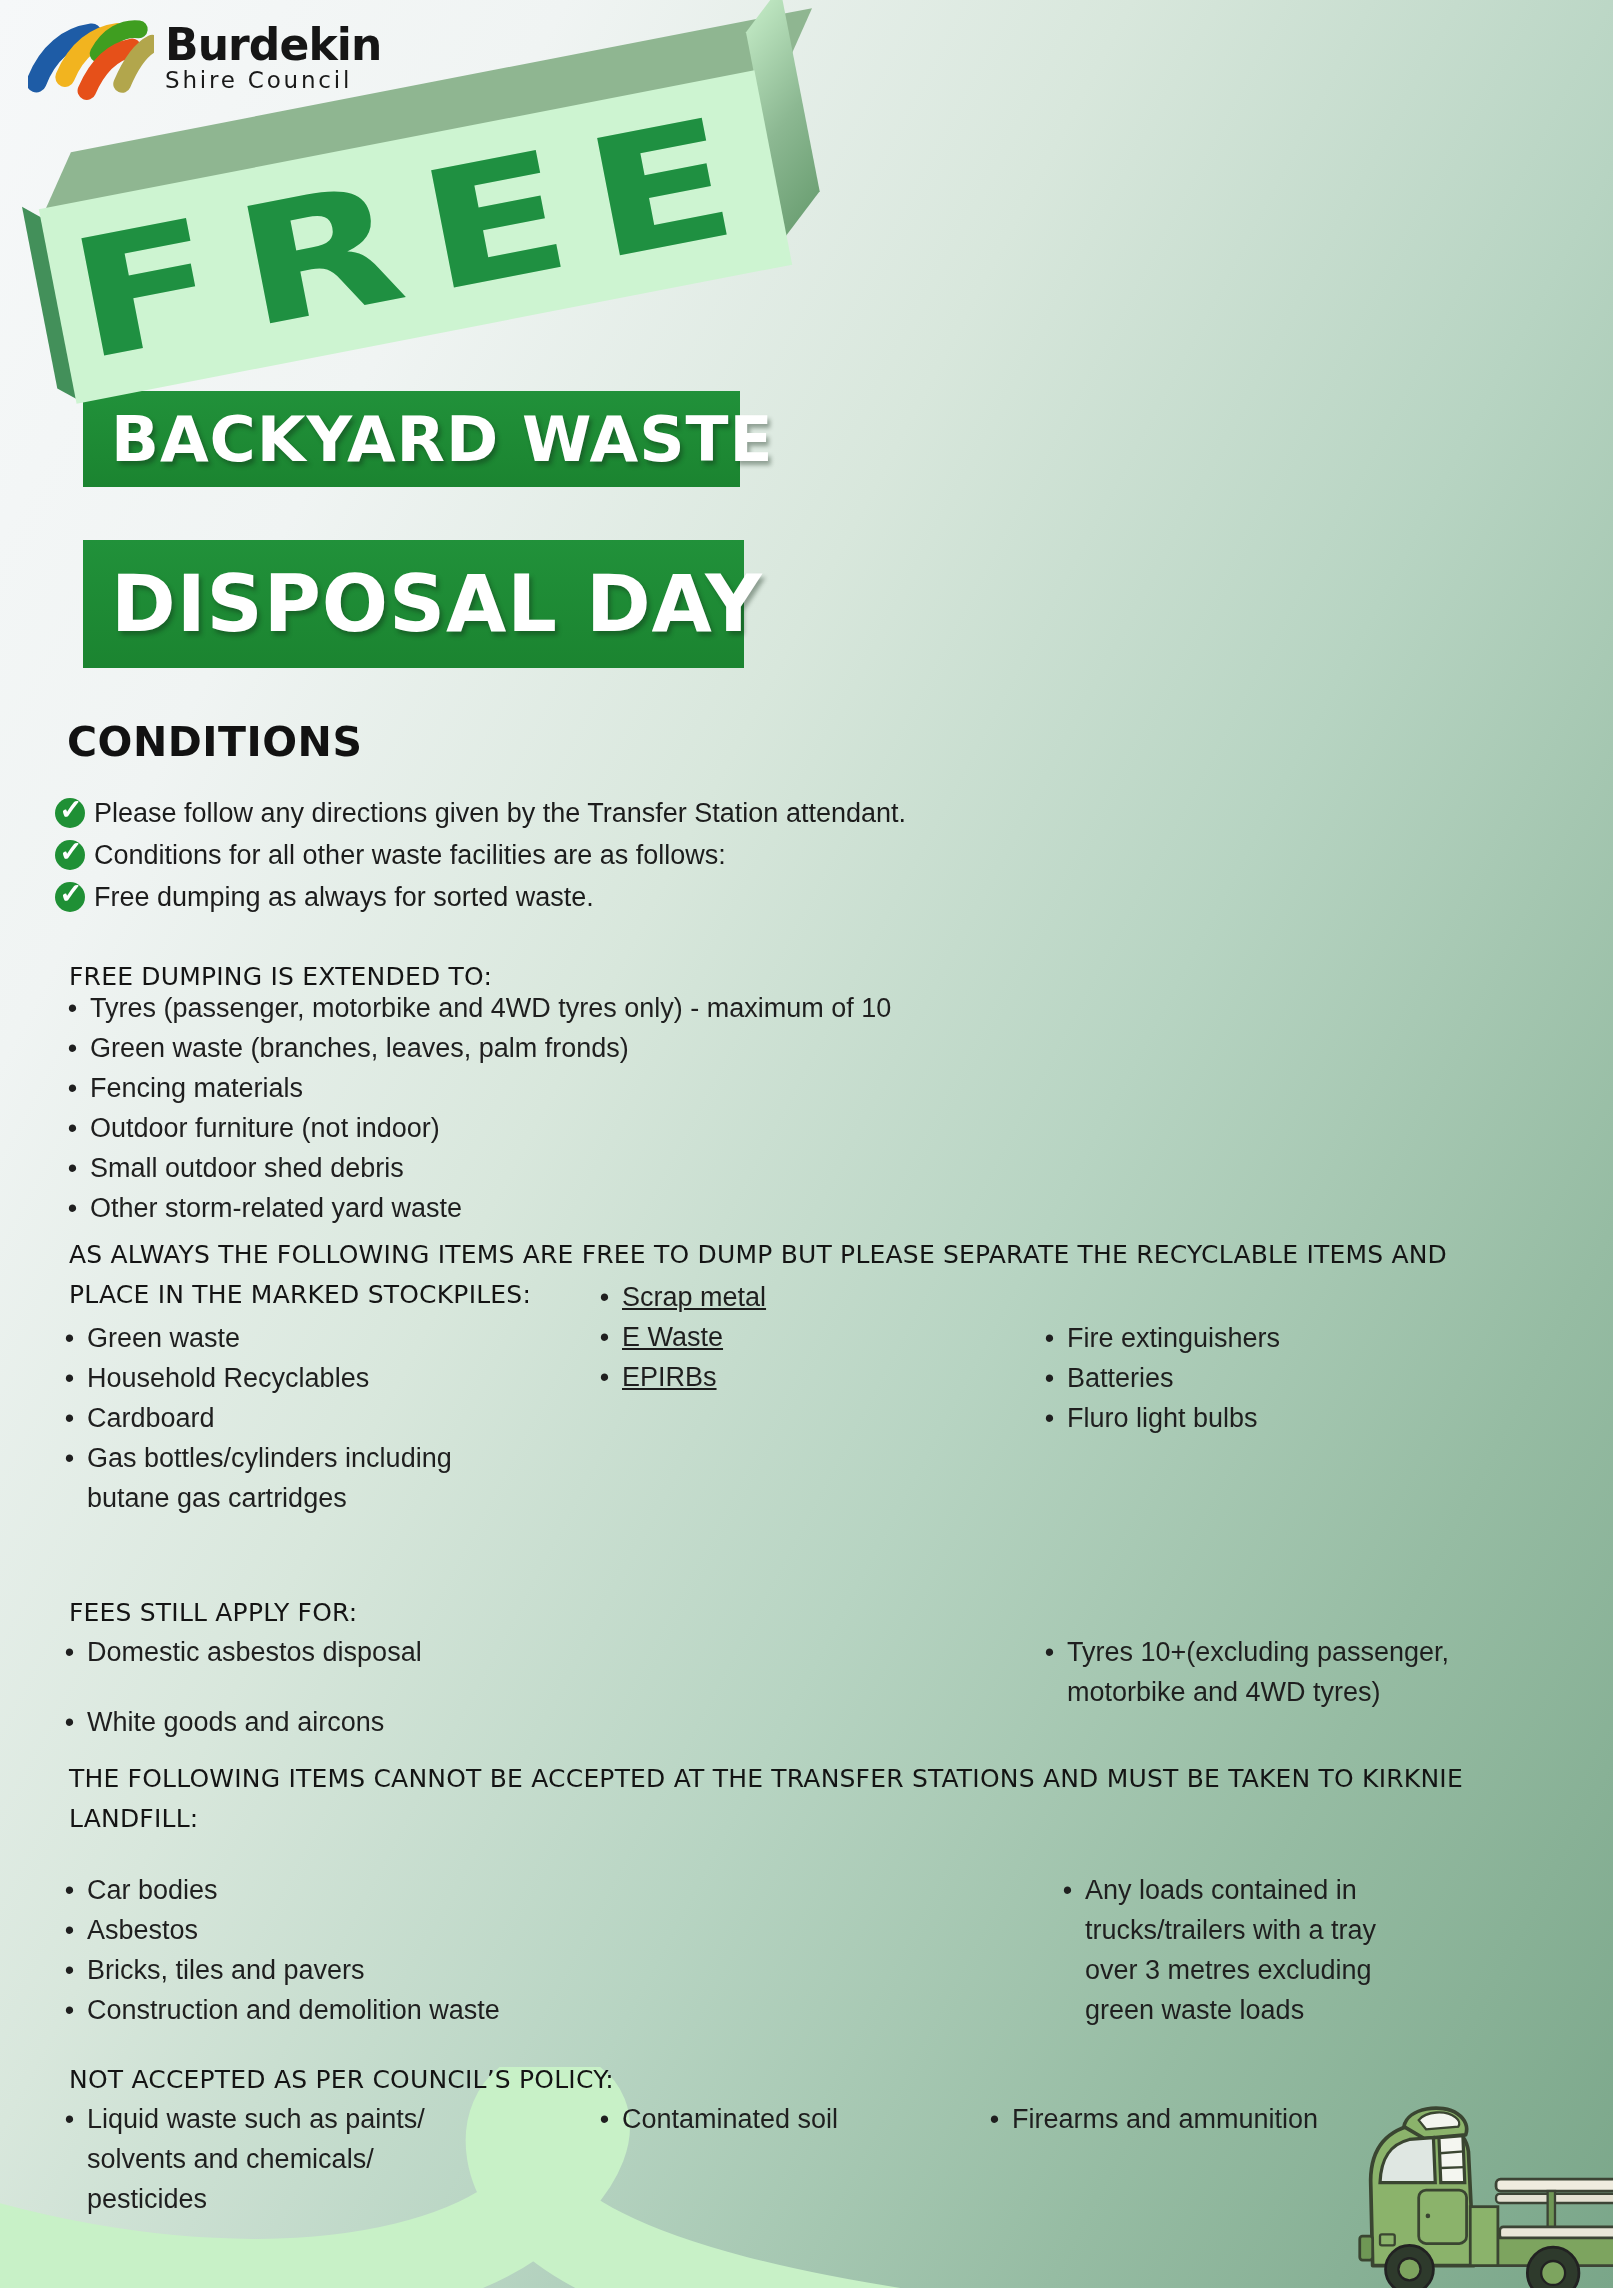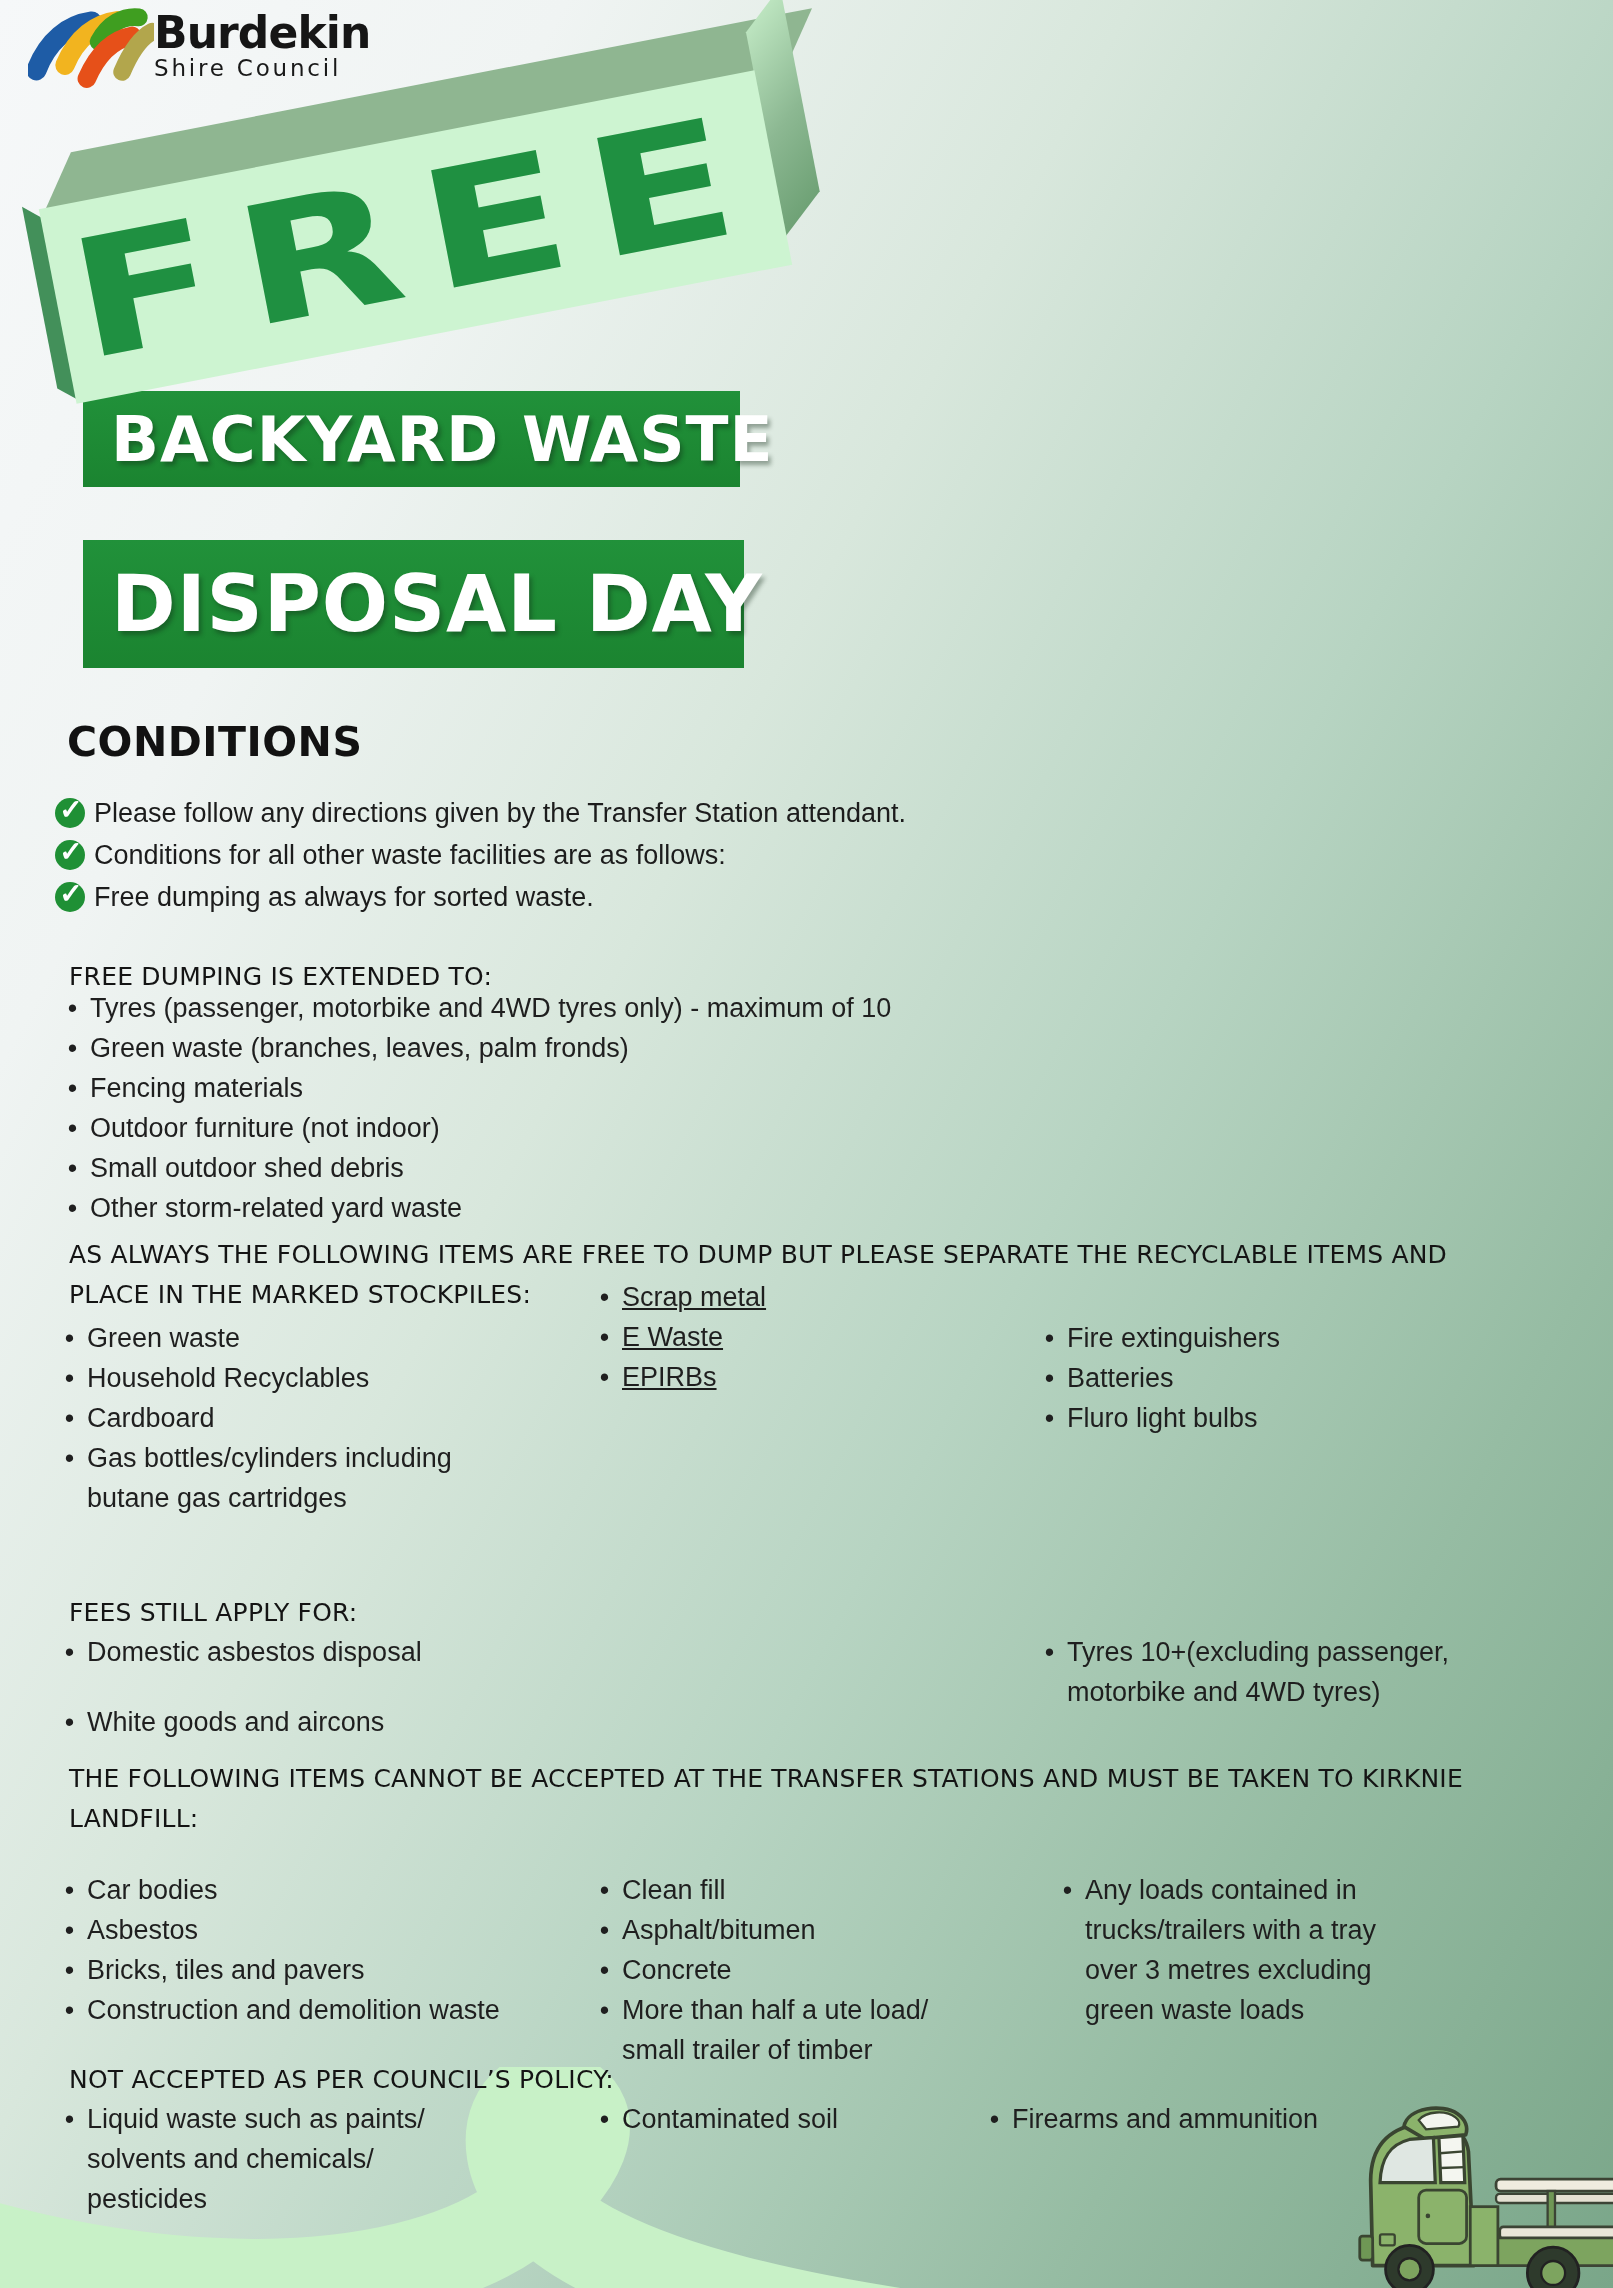--- a/index.html
+++ b/index.html
@@ -3,21 +3,21 @@
 <meta charset="utf-8">
 <style>
   html,body{margin:0;padding:0;background:#dfe7e3;}
   .page{
     position:relative;width:1613px;height:2289px;overflow:hidden;
     font-family:"Liberation Sans",sans-serif;color:#1c1c1c;
     background:linear-gradient(118deg,#f6f8f9 0%,#f0f4f3 20%,#dcead f 0,#d8e7dc 40%,#b7d4c2 60%,#96bca3 80%,#7aa689 100%);
     background:linear-gradient(118deg,#f6f8f9 0%,#f0f4f3 20%,#d8e7dc 40%,#b7d4c2 60%,#96bca3 80%,#7aa689 100%);
   }
   
-  .logo{position:absolute;left:28px;top:1px;display:flex;align-items:center;z-index:6;}
+  .logo{position:absolute;left:28px;top:13px;display:flex;align-items:center;gap:11px;z-index:6;}
   .logo-text .name{font-family:"DejaVu Sans",sans-serif;font-weight:700;font-size:44px;line-height:46px;color:#161616;letter-spacing:-0.9px;}
   .logo-text .sub{font-family:"DejaVu Sans",sans-serif;font-size:23px;letter-spacing:2.8px;color:#191919;margin-top:-1.8px;}
   
   .free3d{position:absolute;left:51px;top:138px;width:729px;height:198px;transform:rotate(-11deg);z-index:5;}
   .face-front{position:absolute;inset:0;background:var(--stamp-mint,#cdf4d1);display:flex;align-items:center;justify-content:center;}
   .face-front span{
     font-family:"DejaVu Sans",sans-serif;font-weight:800;font-size:164px;letter-spacing:20px;
     color:var(--stamp-text,#1f9041);display:inline-block;transform:scaleX(1.28);
   }
   .face-top{position:absolute;left:5.5px;right:-31px;top:-50px;height:52px;background:#8fb691;transform:skewX(-35deg);transform-origin:bottom left;}
@@ -154,27 +154,20 @@
 motorbike and 4WD tyres)</span></li>
     </ul>
 
   <h3 class="sh sh4">THE FOLLOWING ITEMS CANNOT BE ACCEPTED AT THE TRANSFER STATIONS AND MUST BE TAKEN TO KIRKNIE LANDFILL:</h3>
   <ul class="col c4-1">
       <li><span>Car bodies</span></li>
       <li><span>Asbestos</span></li>
       <li><span>Bricks, tiles and pavers</span></li>
       <li><span>Construction and demolition waste</span></li>
     </ul>
-  <ul class="col c4-2">
-      <li><span>Clean fill</span></li>
-      <li><span>Asphalt/bitumen</span></li>
-      <li><span>Concrete</span></li>
-      <li><span>More than half a ute load/
-small trailer of timber</span></li>
-    </ul>
   <ul class="col c4-3">
       <li><span>Any loads contained in
 trucks/trailers with a tray
 over 3 metres excluding
 green waste loads</span></li>
     </ul>
 
   <h3 class="sh sh5">NOT ACCEPTED AS PER COUNCIL’S POLICY:</h3>
   <ul class="col c5-1">
       <li><span>Liquid waste such as paints/

